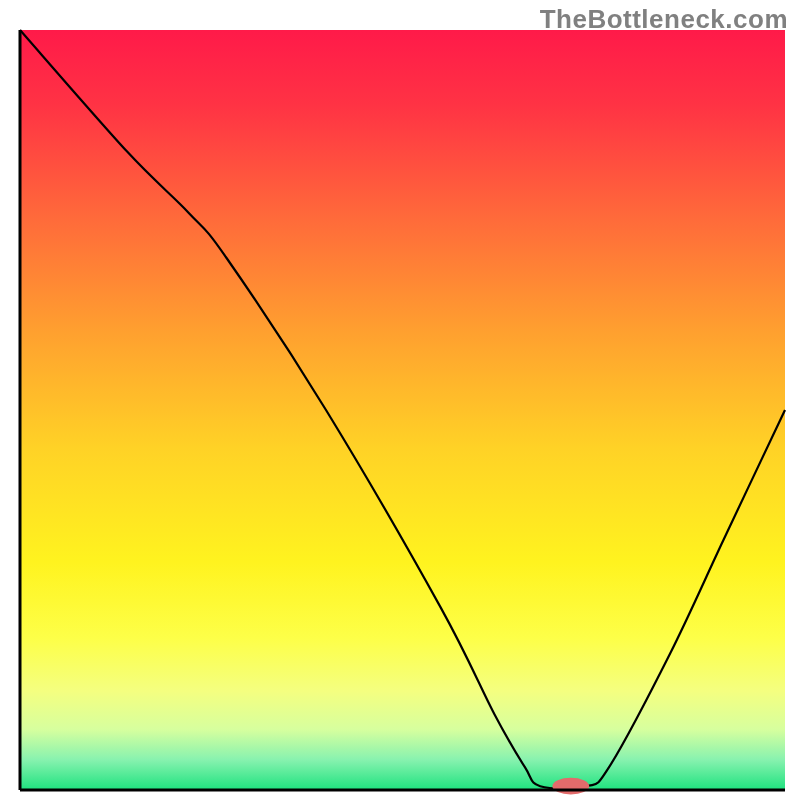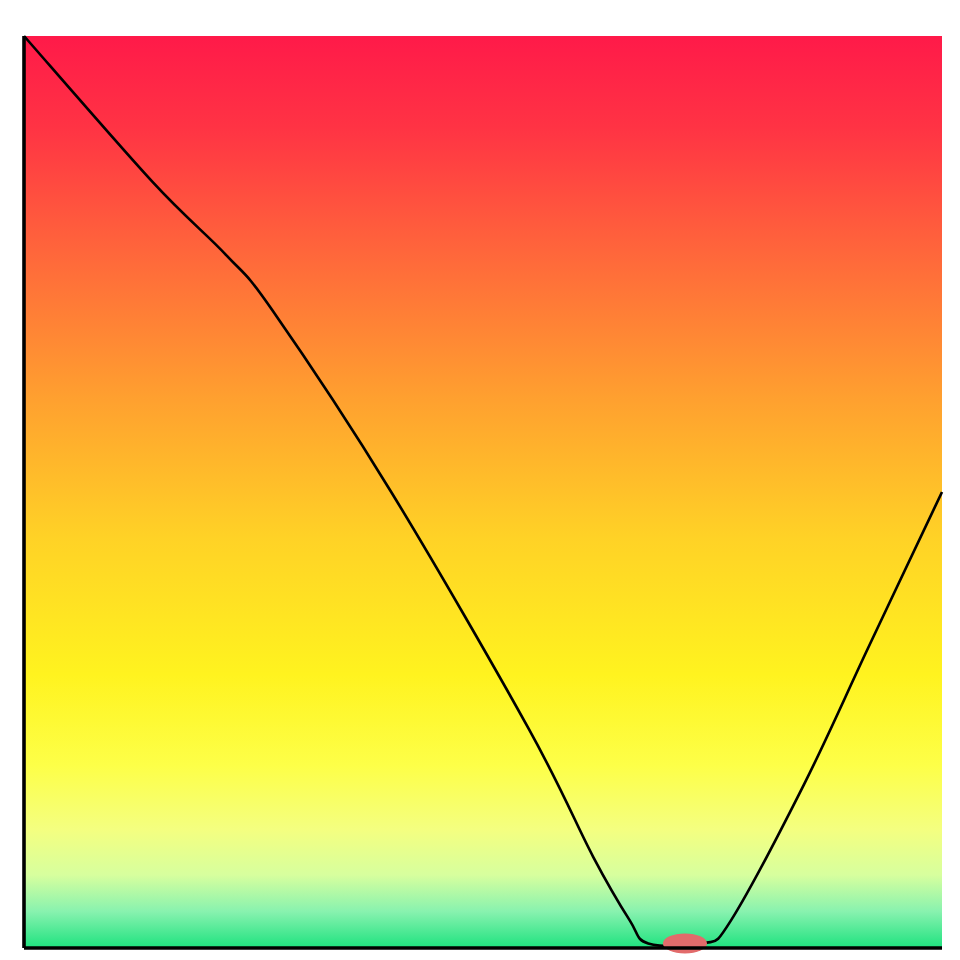--- a/index.html
+++ b/index.html
@@ -26,20 +26,21 @@
     letter-spacing: 0.5px;
   }
   svg {
     display: block;
   }
 </style>
 </head>
 <body>
 
 <div class="chart-container">
+  <div class="watermark">TheBottleneck.com</div>
 
   <svg id="chart-svg" width="800" height="800" viewBox="0 0 800 800">
     <defs>
       <linearGradient id="bg-grad" x1="0" y1="0" x2="0" y2="1">
           <stop offset="0%" stop-color="#ff1a49"></stop>
           <stop offset="10%" stop-color="#ff3344"></stop>
           <stop offset="25%" stop-color="#ff6b3a"></stop>
           <stop offset="40%" stop-color="#ffa12f"></stop>
           <stop offset="55.00000000000001%" stop-color="#ffd226"></stop>
           <stop offset="70%" stop-color="#fff31f"></stop>

